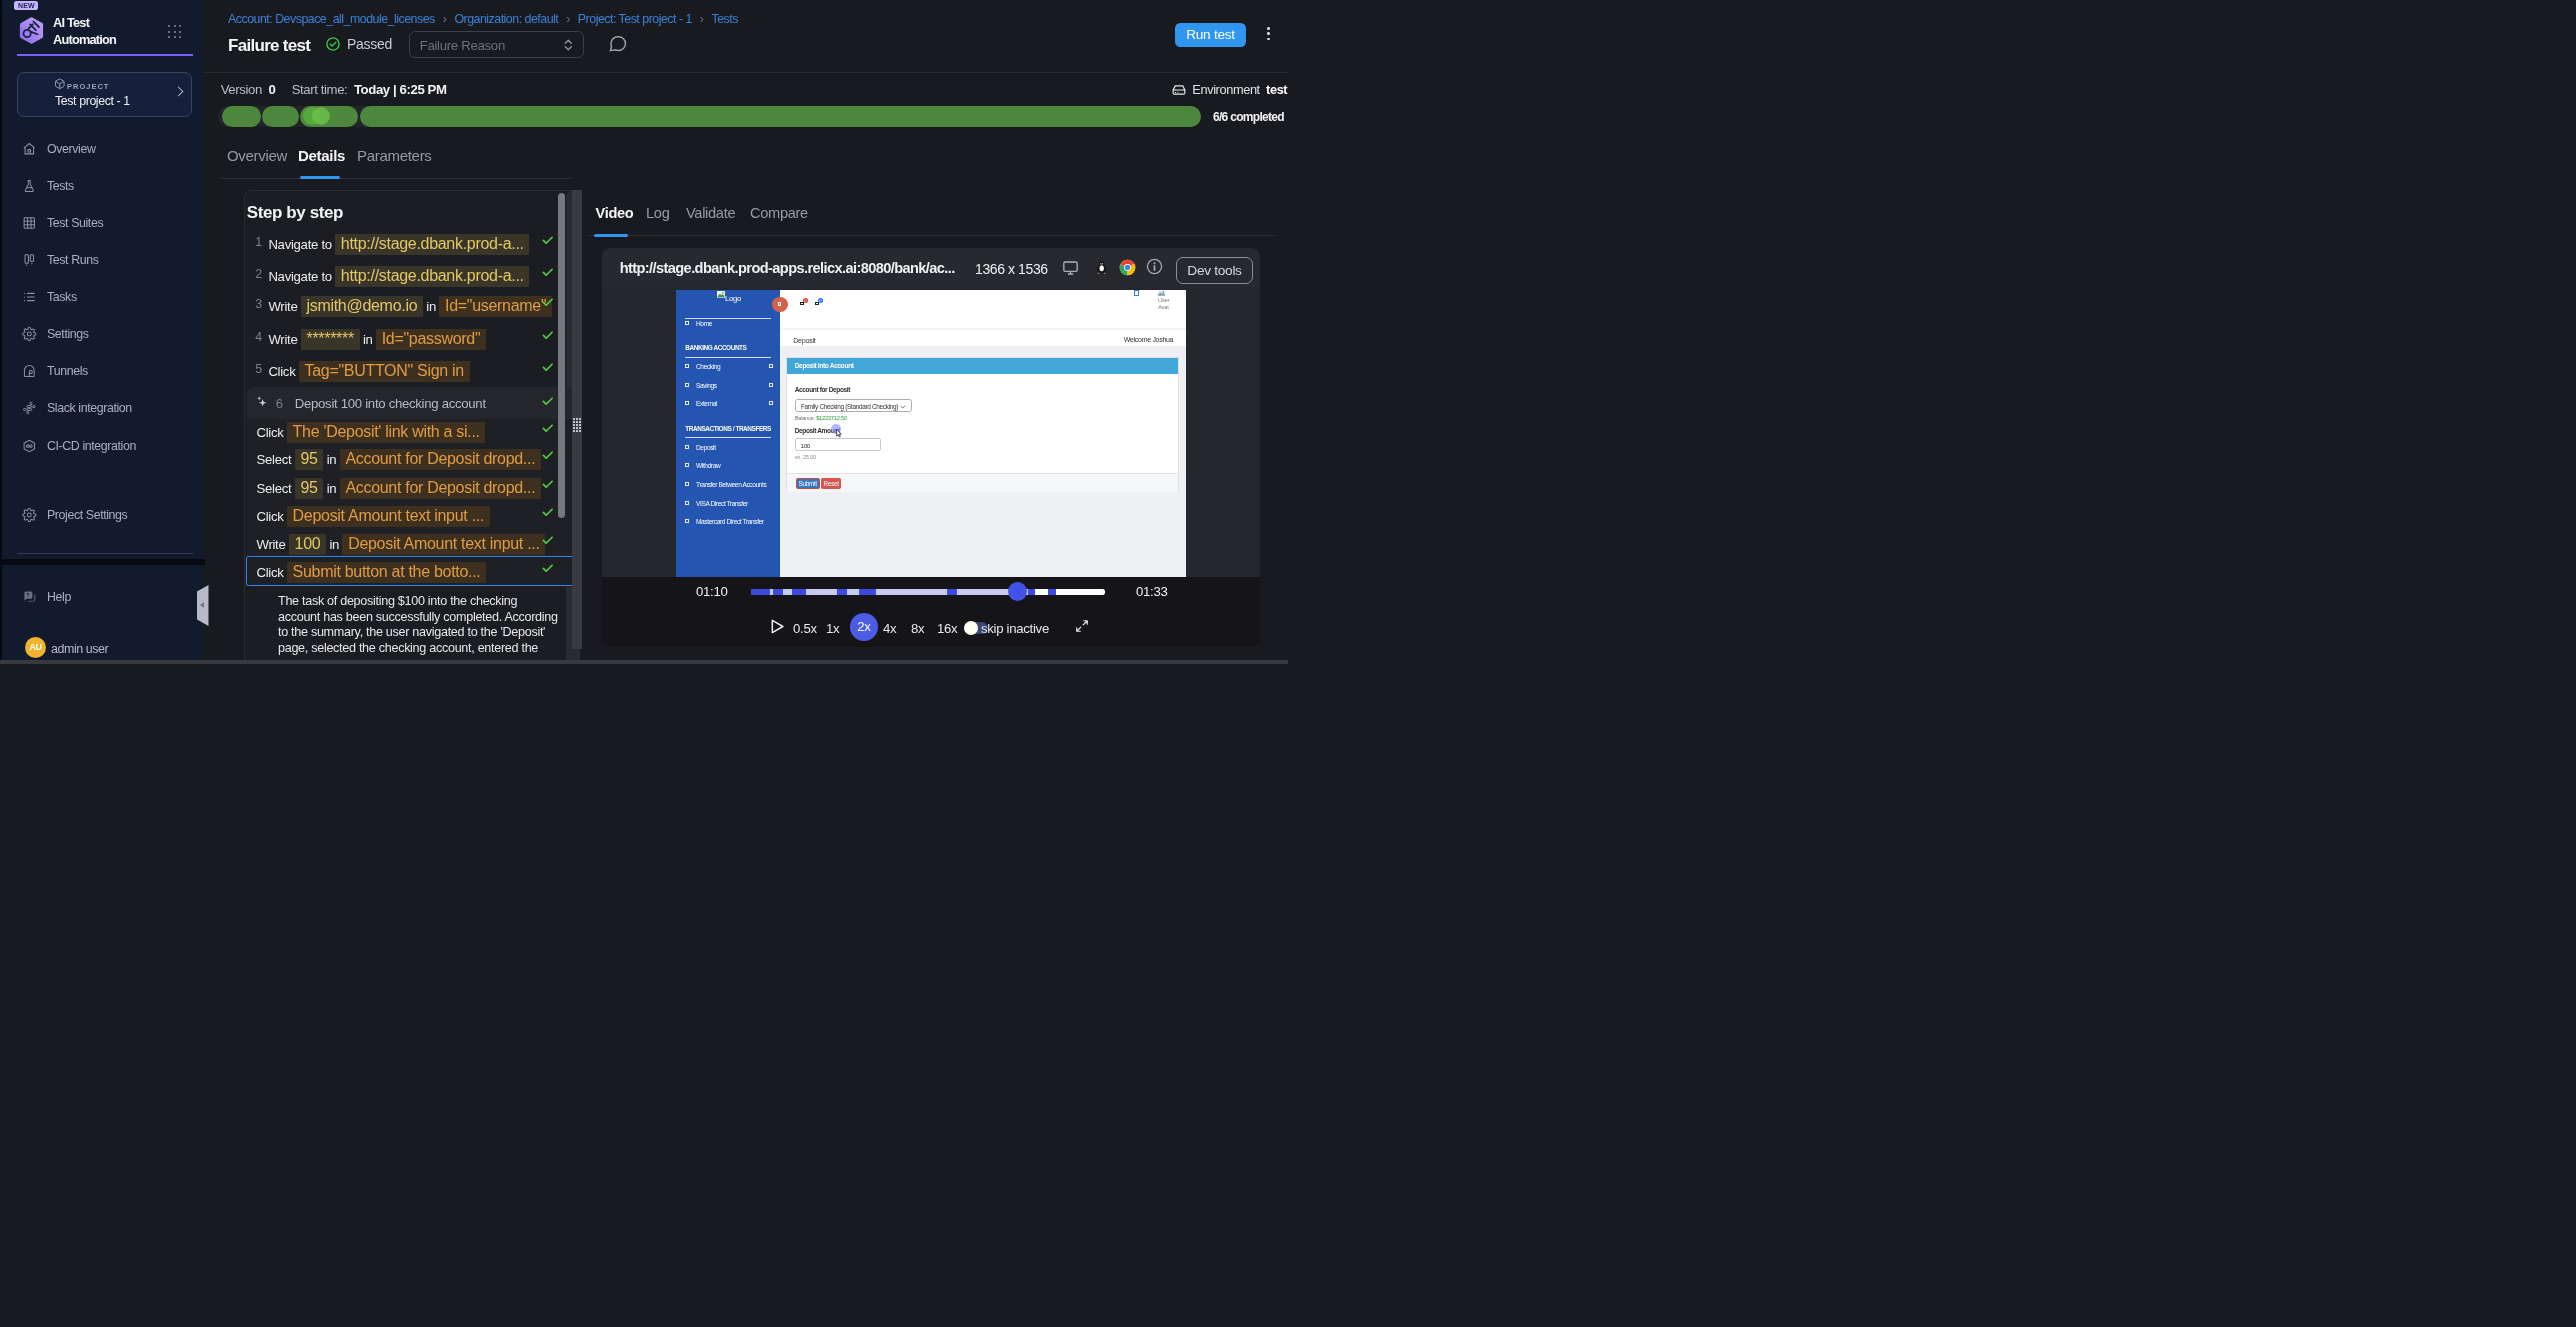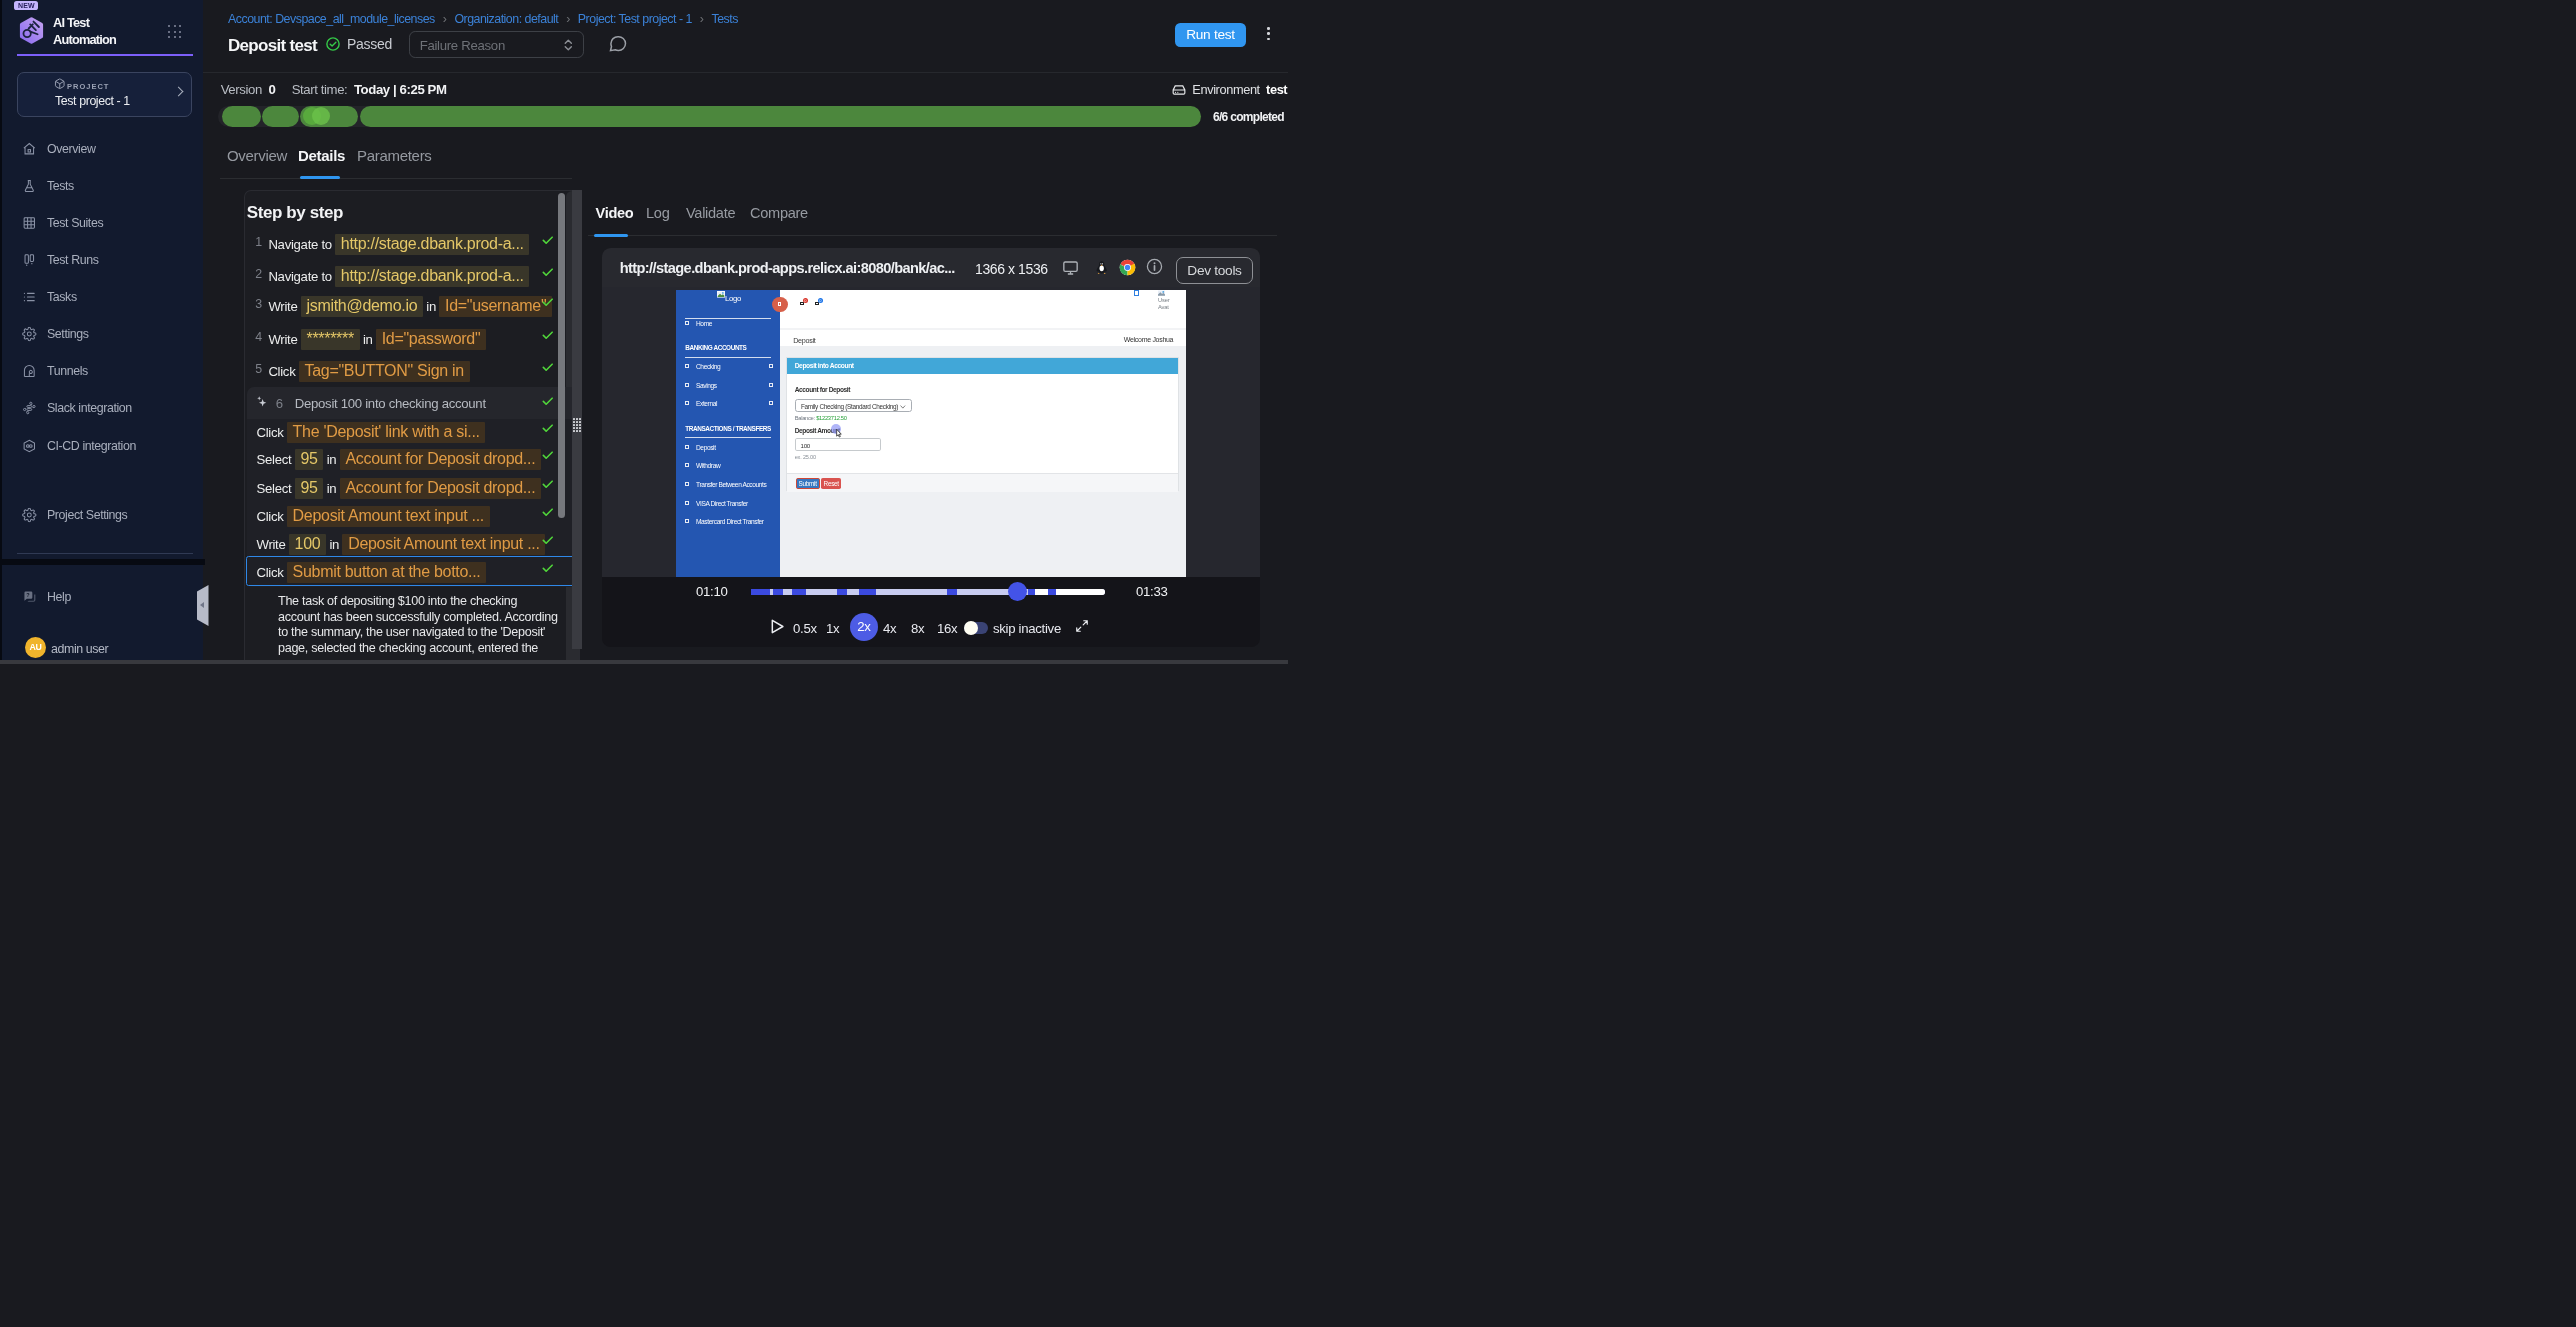--- a/index.html
+++ b/index.html
@@ -256,21 +256,21 @@
     <div id="sbdivider"></div>
     <div style="position:absolute;left:0;top:559px;width:203px;height:6.2px;background:#070a12;"></div>
     <div id="handle"></div>
     <div id="avatar">AU</div>
     <div id="adminuser">admin user</div>
   </div>
 
   <div id="header">
     <div id="crumbs"><a>Account: Devspace_all_module_licenses</a><span class="sep">›</span><a>Organization: default</a><span class="sep">›</span><a>Project: Test project - 1</a><span class="sep">›</span><a>Tests</a></div>
     <div id="titlerow">
-      <div id="ttl">Deposit test</div>
+      <div id="ttl">Failure test</div>
       <svg id="passicon" width="14" height="14" viewBox="0 0 16 16">
           <circle cx="8" cy="8" r="7" fill="none" stroke="#35c948" stroke-width="1.6"></circle>
           <path d="M4.8 8.2 l2.2 2.2 L11.3 6" fill="none" stroke="#35c948" stroke-width="1.6" stroke-linecap="round" stroke-linejoin="round"></path>
         </svg>
       <div id="passed">Passed</div>
       <div id="failsel">
           <span>Failure Reason</span>
         <svg style="position:absolute;right:9.7px;top:6.2px" width="10.6" height="14" viewBox="0 0 12 16" fill="none" stroke="#8c8f95" stroke-width="1.6" stroke-linecap="round" stroke-linejoin="round">
             <path d="M2.5 6 L6 2.5 L9.5 6 M2.5 10 L6 13.5 L9.5 10"></path>
           </svg>
@@ -595,21 +595,21 @@
         </svg>
       <span class="spd" style="left:191px">0.5x</span>
       <span class="spd" style="left:224px">1x</span>
       <div id="spd2">2x</div>
       <span class="spd" style="left:281px">4x</span>
       <span class="spd" style="left:309px">8x</span>
       <span class="spd" style="left:335px">16x</span>
       <div id="toggle">
           <i></i>
         </div>
-      <span class="spd" style="left:391px">skip inactive</span>
+      <span class="spd" style="left:379px">skip inactive</span>
       <svg style="position:absolute;left:473px;top:42px" width="14" height="14" viewBox="0 0 24 24" fill="none" stroke="#eceef2" stroke-width="2" stroke-linecap="round" stroke-linejoin="round">
           <path d="M15 3h6v6 M9 21H3v-6 M21 3l-7 7 M3 21l7-7"></path>
         </svg>
     </div>
   </div>
   <div id="hscroll"></div>
 
 </div>
 
 

